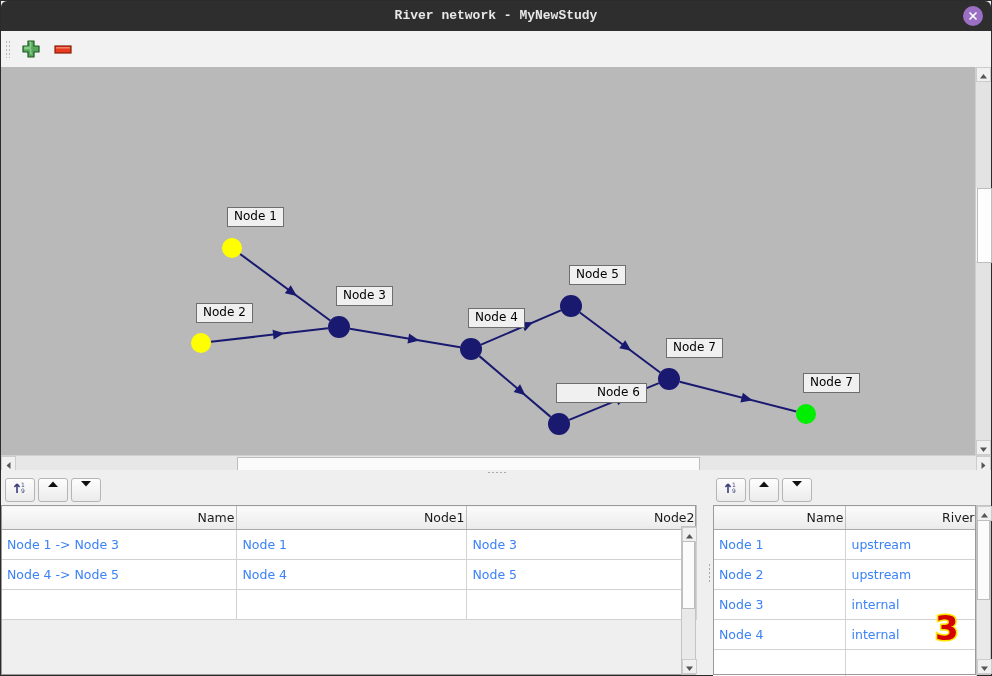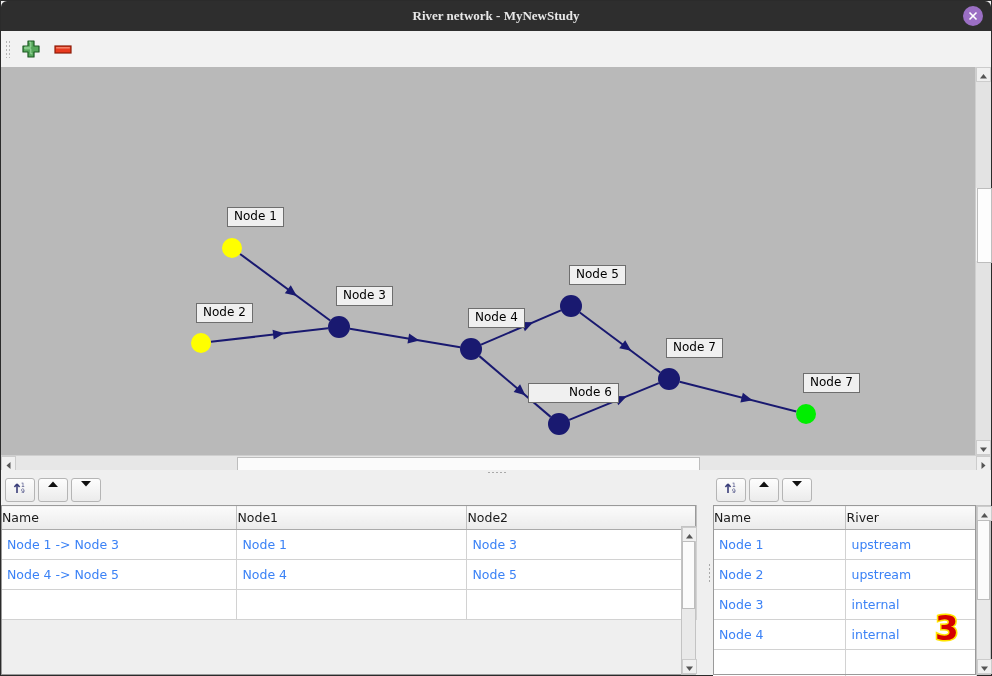--- a/index.html
+++ b/index.html
@@ -34,21 +34,21 @@
   .titlebar-text {
     position: absolute;
     left: 0; top: 0;
     width: 990px;
     height: 30px;
     line-height: 30px;
     text-align: center;
     color: #e8e8e8;
     font-size: 13px;
     font-weight: bold;
-    font-family: Liberation Serif, serif;
+    font-family: Liberation Mono, monospace;
     letter-spacing: 0px;
   }
   .close-btn {
     position: absolute;
     right: 8px; top: 5px;
     width: 20px; height: 20px;
     border-radius: 50%;
     background: #9b6fc4;
     cursor: pointer;
   }
@@ -250,21 +250,21 @@
   }
   .table th {
     background: linear-gradient(#fbfbfb, #ebebeb);
     border-right: 1px solid #c0c0c0;
     border-bottom: 1px solid #aaaaaa;
     border-top: 1px solid #c8c8c8;
     height: 21px;
     font-weight: normal;
     font-size: 12.5px;
     color: #1a1a1a;
-    text-align: left;
+    text-align: right;
   }
   .table td {
     border-right: 1px solid #d2d2d2;
     border-bottom: 1px solid #d2d2d2;
     height: 29px;
     padding: 0 0 0 6px;
     color: #3b82f6;
     overflow: hidden;
     white-space: nowrap;
   }
@@ -348,21 +348,21 @@
         <circle cx="558" cy="357" r="11" fill="#191970"></circle>
         <circle cx="668" cy="312" r="11" fill="#191970"></circle>
         <circle cx="805" cy="347" r="10" fill="#00ee00"></circle>
       </svg>
     <div id="node-labels">
         <div class="node-label" style="left: 226px; top: 140px;">Node 1</div>
         <div class="node-label" style="left: 195px; top: 236px;">Node 2</div>
         <div class="node-label" style="left: 335px; top: 219px;">Node 3</div>
         <div class="node-label" style="left: 467px; top: 241px;">Node 4</div>
         <div class="node-label" style="left: 568px; top: 198px;">Node 5</div>
-        <div class="node-label" style="left: 527px; top: 316px; padding-left: 40px;">Node 6</div>
+        <div class="node-label" style="left: 555px; top: 316px; padding-left: 40px;">Node 6</div>
         <div class="node-label" style="left: 665px; top: 271px;">Node 7</div>
         <div class="node-label" style="left: 802px; top: 306px;">Node 7</div>
       </div>
 
   </div>
 
   <div class="vscroll">
     <div class="track-top"></div>
     <div class="track-bot"></div>
     <div class="thumb"></div>

